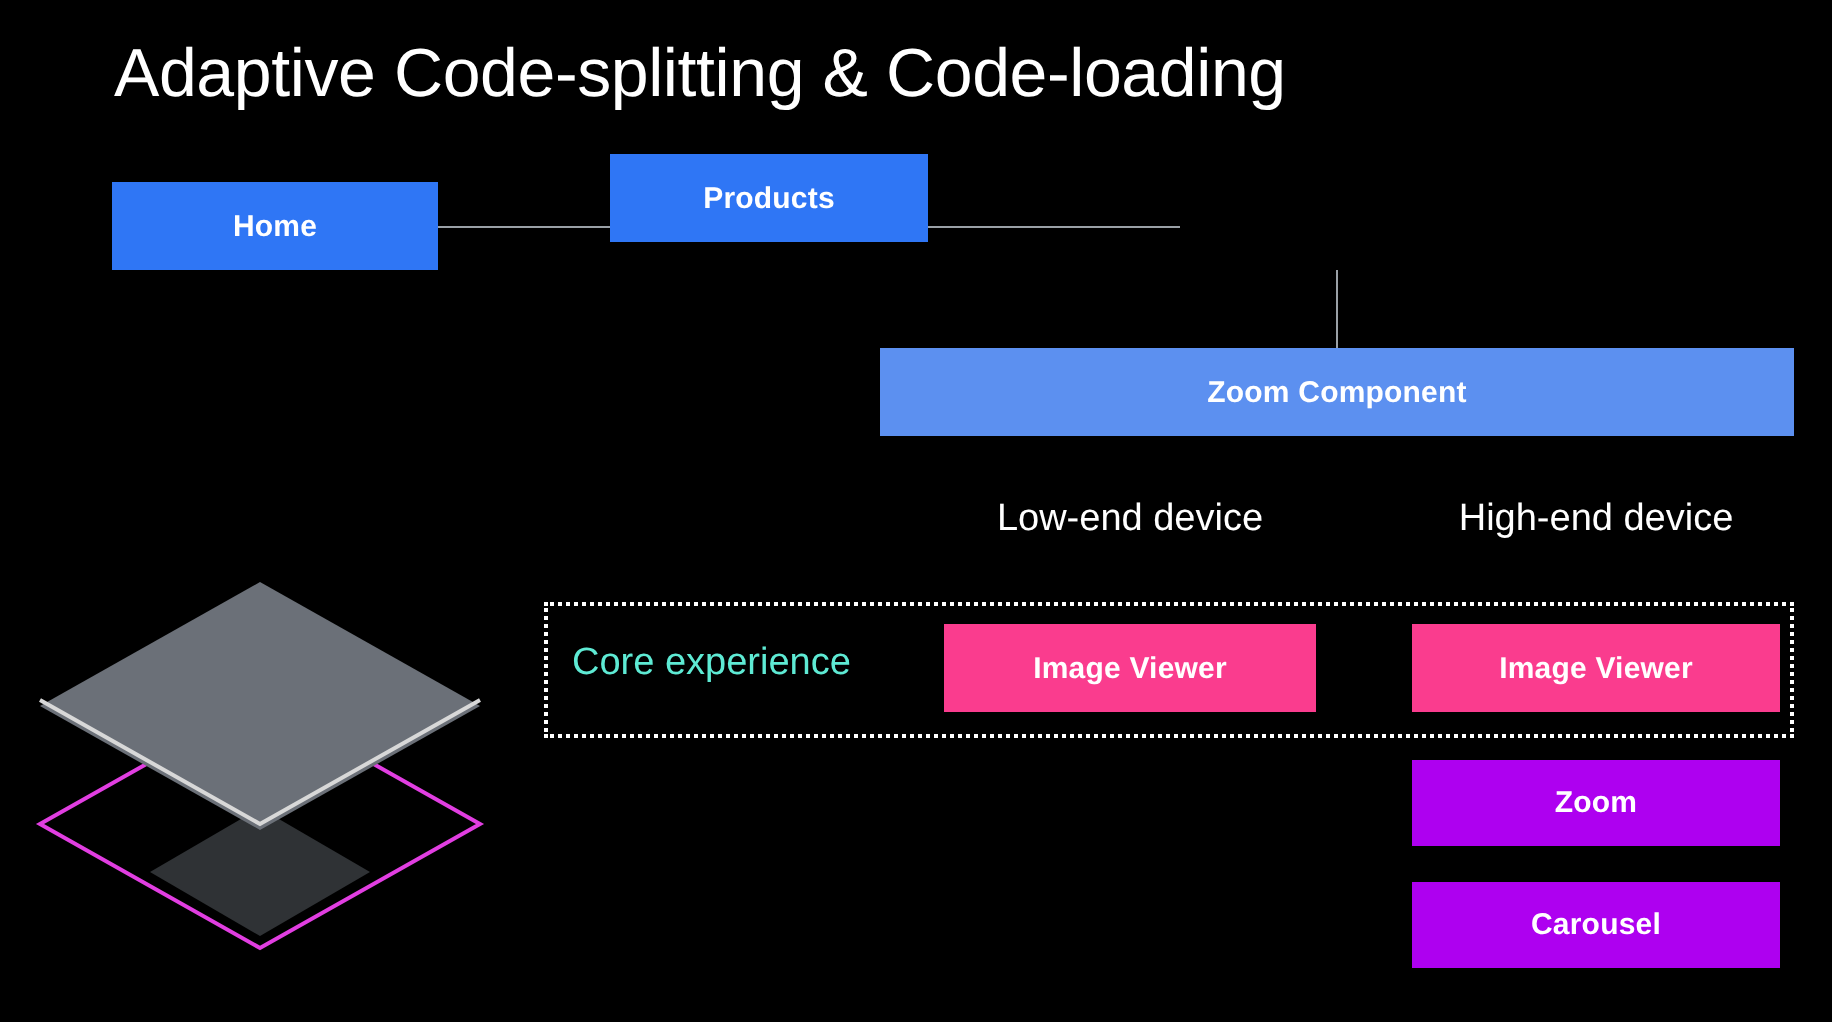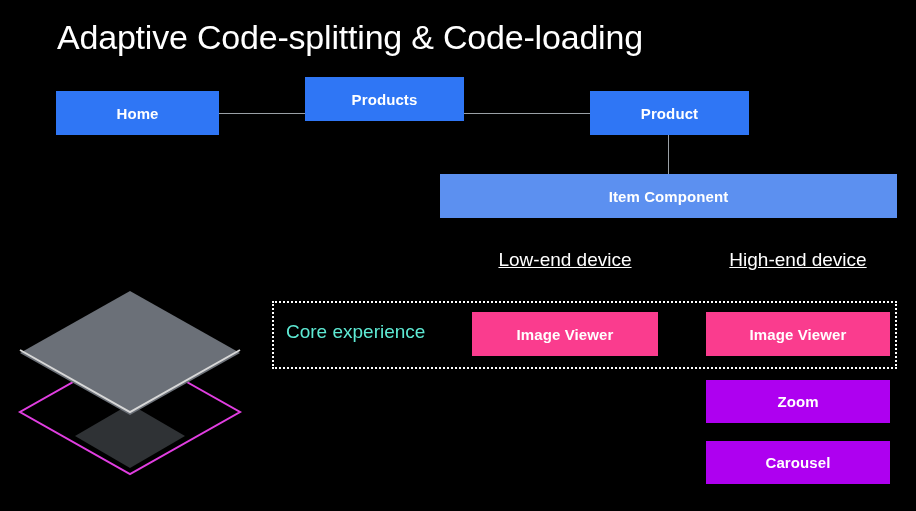--- a/index.html
+++ b/index.html
@@ -63,21 +63,20 @@
 
   
   .col-header {
     position: absolute;
     top: 249px;
     font-size: 19px;
     font-weight: 400;
     color: #ffffff;
     text-align: center;
     white-space: nowrap;
-    text-decoration: underline;
   }
   .col-header.low  { left: 472px; width: 186px; }
   .col-header.high { left: 706px; width: 184px; }
 
   
   .core-region {
     position: absolute;
     left: 272px;
     top: 301px;
     width: 625px;
@@ -129,22 +128,21 @@
 <div id="slide">
 
   <div class="title">Adaptive Code-splitting &amp; Code-loading</div>
 
   <div class="connector-h c1"></div>
   <div class="connector-h c2"></div>
   <div class="connector-v c3"></div>
 
   <div class="flow-box home">Home</div>
   <div class="flow-box products">Products</div>
-  <div class="flow-box product">Product</div>
-  <div class="flow-box item">Item Component</div>
+  <div class="flow-box item">Zoom Component</div>
 
   <div class="col-header low">Low-end device</div>
   <div class="col-header high">High-end device</div>
 
   <div class="core-region"></div>
   <div class="core-label">Core experience</div>
 
   <div class="chip pink viewer-low">Image Viewer</div>
   <div class="chip pink viewer-high">Image Viewer</div>
   <div class="chip purple zoom">Zoom</div>

